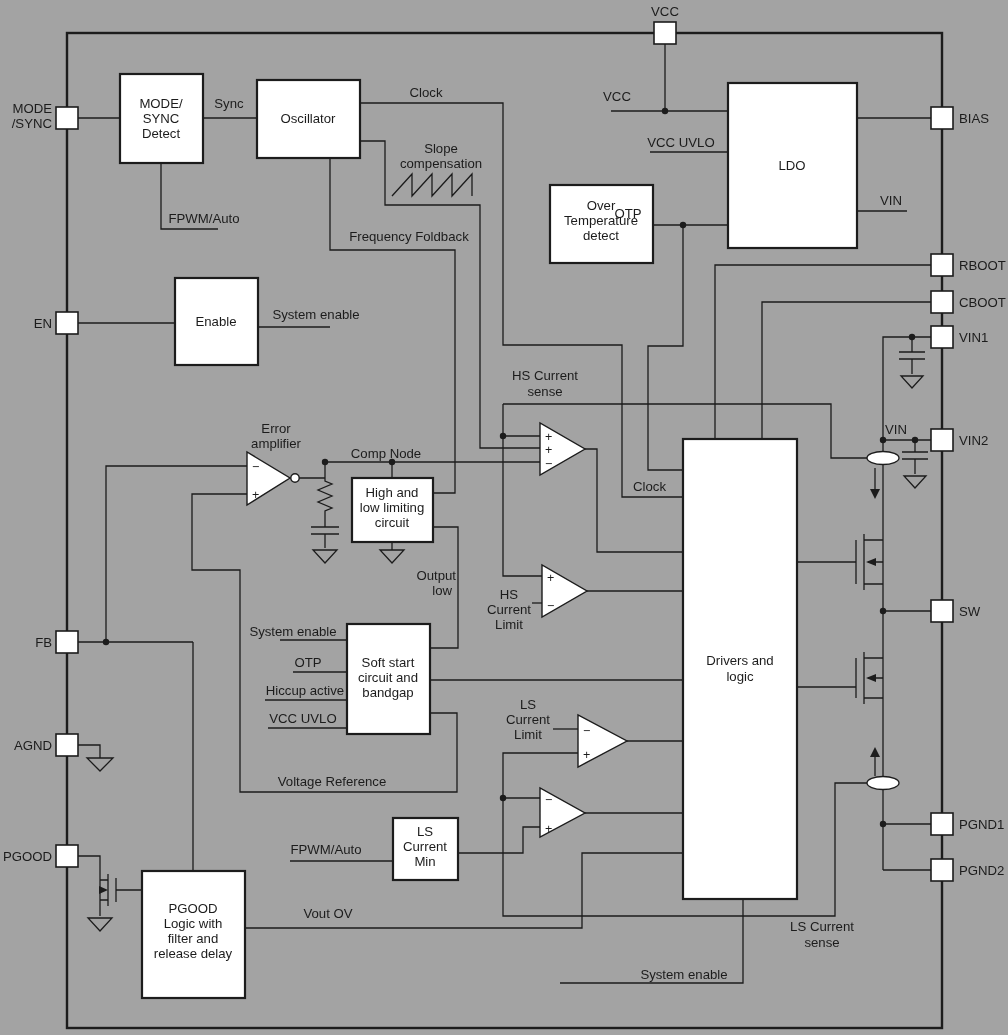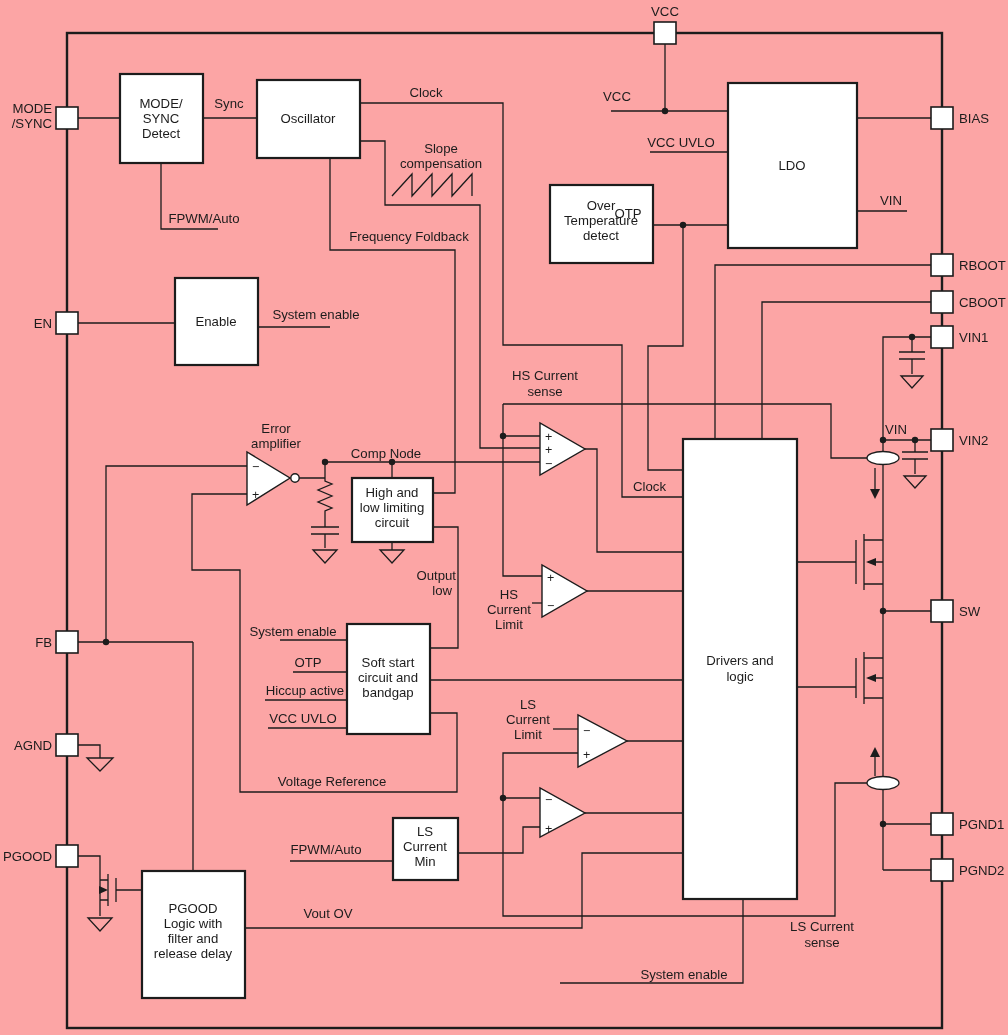--- a/index.html
+++ b/index.html
@@ -1,16 +1,16 @@
 <!DOCTYPE html>
 <html><head>
 <meta charset="utf-8">
 <style>
   html,body{margin:0;padding:0;background:#ffffff;}
-  #stage{position:relative;width:1008px;height:1035px;background:#fca5a5;
+  #stage{position:relative;width:1008px;height:1035px;background:#a3a3a3;
          font-family:"Liberation Sans", sans-serif;}
   svg{position:absolute;left:0;top:0;}
   text{fill:#1c1c1c;font-family:"Liberation Sans", sans-serif;font-size:13.2px;}
   .pm{font-size:12.5px;}
   .wire{fill:none;stroke:#1c1c1c;stroke-width:1.3;}
   .blk{fill:#ffffff;stroke:#1c1c1c;stroke-width:2.2;}
   .pin{fill:#ffffff;stroke:#1c1c1c;stroke-width:1.6;}
   .tri{fill:#ffffff;stroke:#1c1c1c;stroke-width:1.4;}
   .dot{fill:#1c1c1c;stroke:none;}
   .gnd{fill:none;stroke:#1c1c1c;stroke-width:1.3;}

